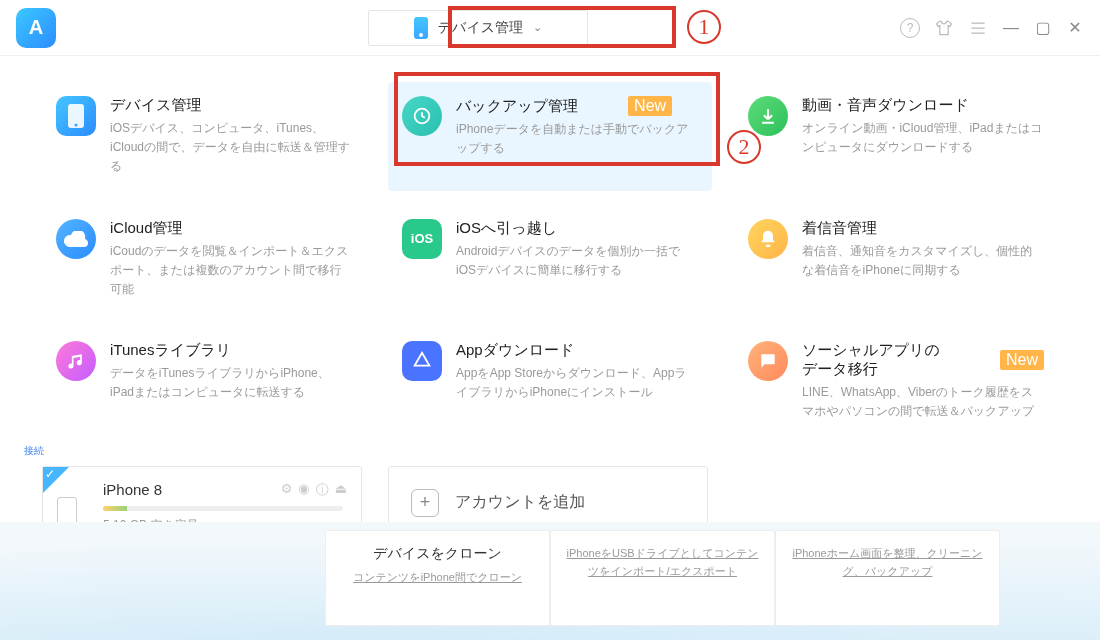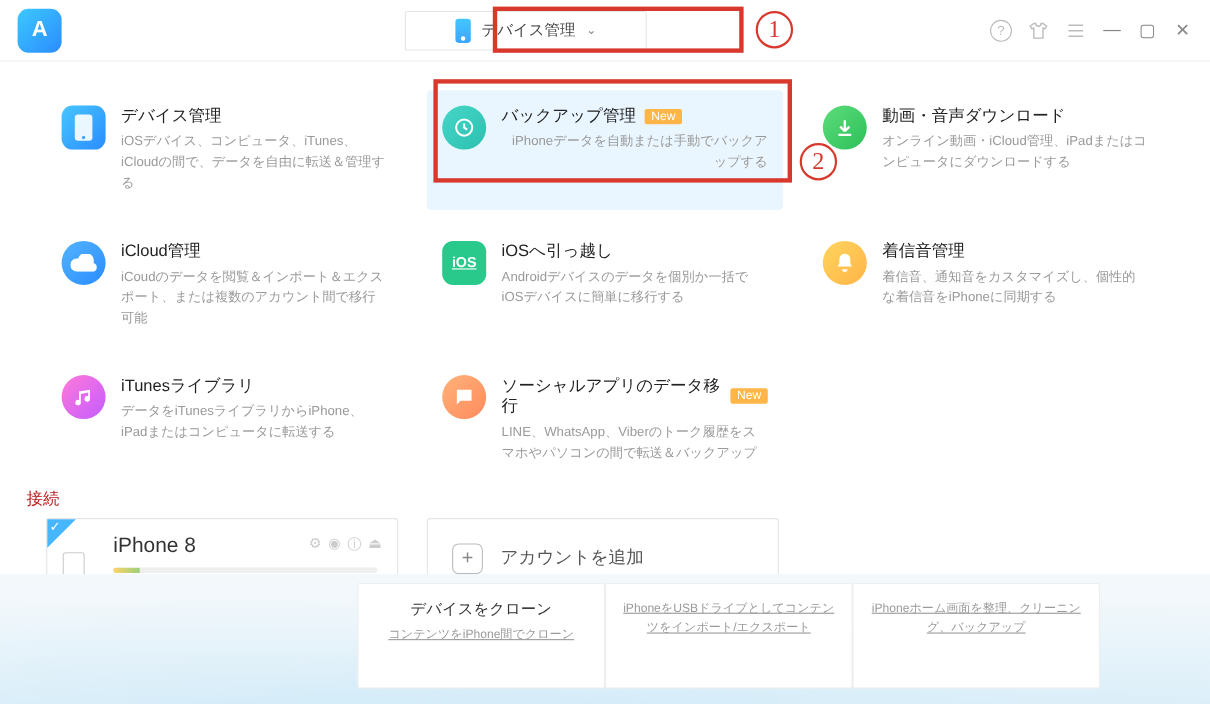--- a/index.html
+++ b/index.html
@@ -20,35 +20,35 @@
     .win-btn { font-size:16px; color:#888; width:18px; text-align:center; }
 
     
     .red-box { position:absolute; border:4px solid #d8392c; pointer-events:none; }
     .badge-num { position:absolute; width:34px; height:34px; border:2.5px solid #d8392c; border-radius:50%; display:flex; align-items:center; justify-content:center; font-family: Georgia, serif; font-size:22px; color:#d8392c; background:#fff; }
 
     
     .main { padding: 26px 42px 0 42px; }
     .grid { display:grid; grid-template-columns: repeat(3, 1fr); gap: 14px 22px; }
     .card { display:flex; gap:14px; padding:14px 14px; border-radius:4px; min-height: 92px; }
-    .card.active { background:#eaf6ff;text-align:right; }
+    .card.active { background:#eaf6ff; }
     .ico { width:40px; height:40px; border-radius:50%; flex-shrink:0; display:flex; align-items:center; justify-content:center; color:#fff; }
     .ico.square { border-radius:10px; }
     .card-title { font-size:15px; color:#222; display:flex; align-items:center; gap:8px; }
     .card-desc { font-size:12px; color:#9a9a9a; line-height:1.6; margin-top:4px; }
-    .new { background:#ffb547; color:#fff; font-size:11px; padding:1px 6px; border-radius:2px; }
-
-    
-    .connect-label { font-size:15px; color:#b91c1c; margin:8px 0 8px 24px; }
+    .new { background:#ffb547; color:#fff; font-size:16px; padding:1px 6px; border-radius:2px;margin-left:42px; }
+
+    
+    .connect-label { font-size:10px; color:#3b82f6; margin:8px 0 8px 24px; }
     .connect-row { display:flex; gap:26px; padding:0 42px 24px 42px; }
     .device-card { width:320px; border:1px solid #e5e5e5; border-radius:3px; padding:14px 18px 16px 46px; position:relative; }
     .device-check { position:absolute; top:0; left:0; width:0; height:0; border-top:26px solid #46b6ff; border-right:26px solid transparent; }
     .device-check::after { content:"✓"; position:absolute; top:-26px; left:2px; color:#fff; font-size:12px; }
     .device-img { position:absolute; left:14px; top:30px; width:20px; height:34px; border:1px solid #ccc; border-radius:3px; display:flex; align-items:center; justify-content:center; color:#888; font-size:12px; }
-    .device-name { font-size:19px; color:#333; }
+    .device-name { font-size:15px; color:#333; }
     .device-icons { position:absolute; right:14px; top:14px; display:flex; gap:6px; color:#ccc; font-size:13px; }
     .bar { height:5px; background:#eee; border-radius:3px; margin:8px 0 6px 0; position:relative; overflow:hidden; }
     .bar-fill { position:absolute; left:0; top:0; bottom:0; width:10%; background:linear-gradient(90deg,#ffd36a,#9bd17a); }
     .device-free { font-size:12px; color:#9a9a9a; }
     .add-account { width:320px; border:1px solid #e5e5e5; border-radius:3px; display:flex; align-items:center; gap:16px; padding:0 22px; height:74px; color:#555; }
     .plus-box { width:28px; height:28px; border:1.5px solid #bbb; border-radius:6px; display:flex; align-items:center; justify-content:center; font-size:18px; color:#888; }
 
     
     .footer { position:absolute; bottom:0; left:0; right:0; height:118px; background:linear-gradient(180deg,#f3f8fb 0%, #eef6fb 100%); }
     .footer::before { content:""; position:absolute; inset:0; background: radial-gradient(ellipse at 20% 120%, rgba(120,200,240,0.25), transparent 60%), radial-gradient(ellipse at 90% 120%, rgba(120,200,240,0.2), transparent 60%); }
@@ -158,21 +158,21 @@
         </div>
       <div>
         <div class="card-title">
             <span>iCloud管理</span>
           </div>
         <div class="card-desc">iCoudのデータを閲覧＆インポート＆エクスポート、または複数のアカウント間で移行可能</div>
       </div>
     </div>
     <div class="card">
       <div class="ico square bg-ios">
-          <span style="color:#fff;font-weight:600;font-size:13px;text-decoration:underline;">iOS</span>
+          <span style="color:#fff;font-weight:600;font-size:13px;">iOS</span>
         </div>
       <div>
         <div class="card-title">
             <span>iOSへ引っ越し</span>
           </div>
         <div class="card-desc">Androidデバイスのデータを個別か一括でiOSデバイスに簡単に移行する</div>
       </div>
     </div>
     <div class="card">
       <div class="ico bg-yellow">
@@ -191,20 +191,33 @@
       <div class="ico bg-purple">
           <svg width="20" height="20" viewBox="0 0 24 24" fill="#fff">
             <path d="M9 18a3 3 0 1 1-2-2.8V6l12-2v10a3 3 0 1 1-2-2.8V7L9 8.5V18z"></path>
           </svg>
         </div>
       <div>
         <div class="card-title">
             <span>iTunesライブラリ</span>
           </div>
         <div class="card-desc">データをiTunesライブラリからiPhone、iPadまたはコンピュータに転送する</div>
+      </div>
+    </div>
+    <div class="card">
+      <div class="ico square bg-app">
+          <svg width="22" height="22" viewBox="0 0 24 24" fill="none" stroke="#fff" stroke-width="2">
+            <path d="M12 3l8 14H4zM8 17h8"></path>
+          </svg>
+        </div>
+      <div>
+        <div class="card-title">
+            <span>Appダウンロード</span>
+          </div>
+        <div class="card-desc">AppをApp Storeからダウンロード、AppライブラリからiPhoneにインストール</div>
       </div>
     </div>
     <div class="card">
       <div class="ico bg-orange">
           <svg width="20" height="20" viewBox="0 0 24 24" fill="#fff">
             <path d="M4 4h16v12H8l-4 4V4z"></path>
           </svg>
         </div>
       <div>
         <div class="card-title">

